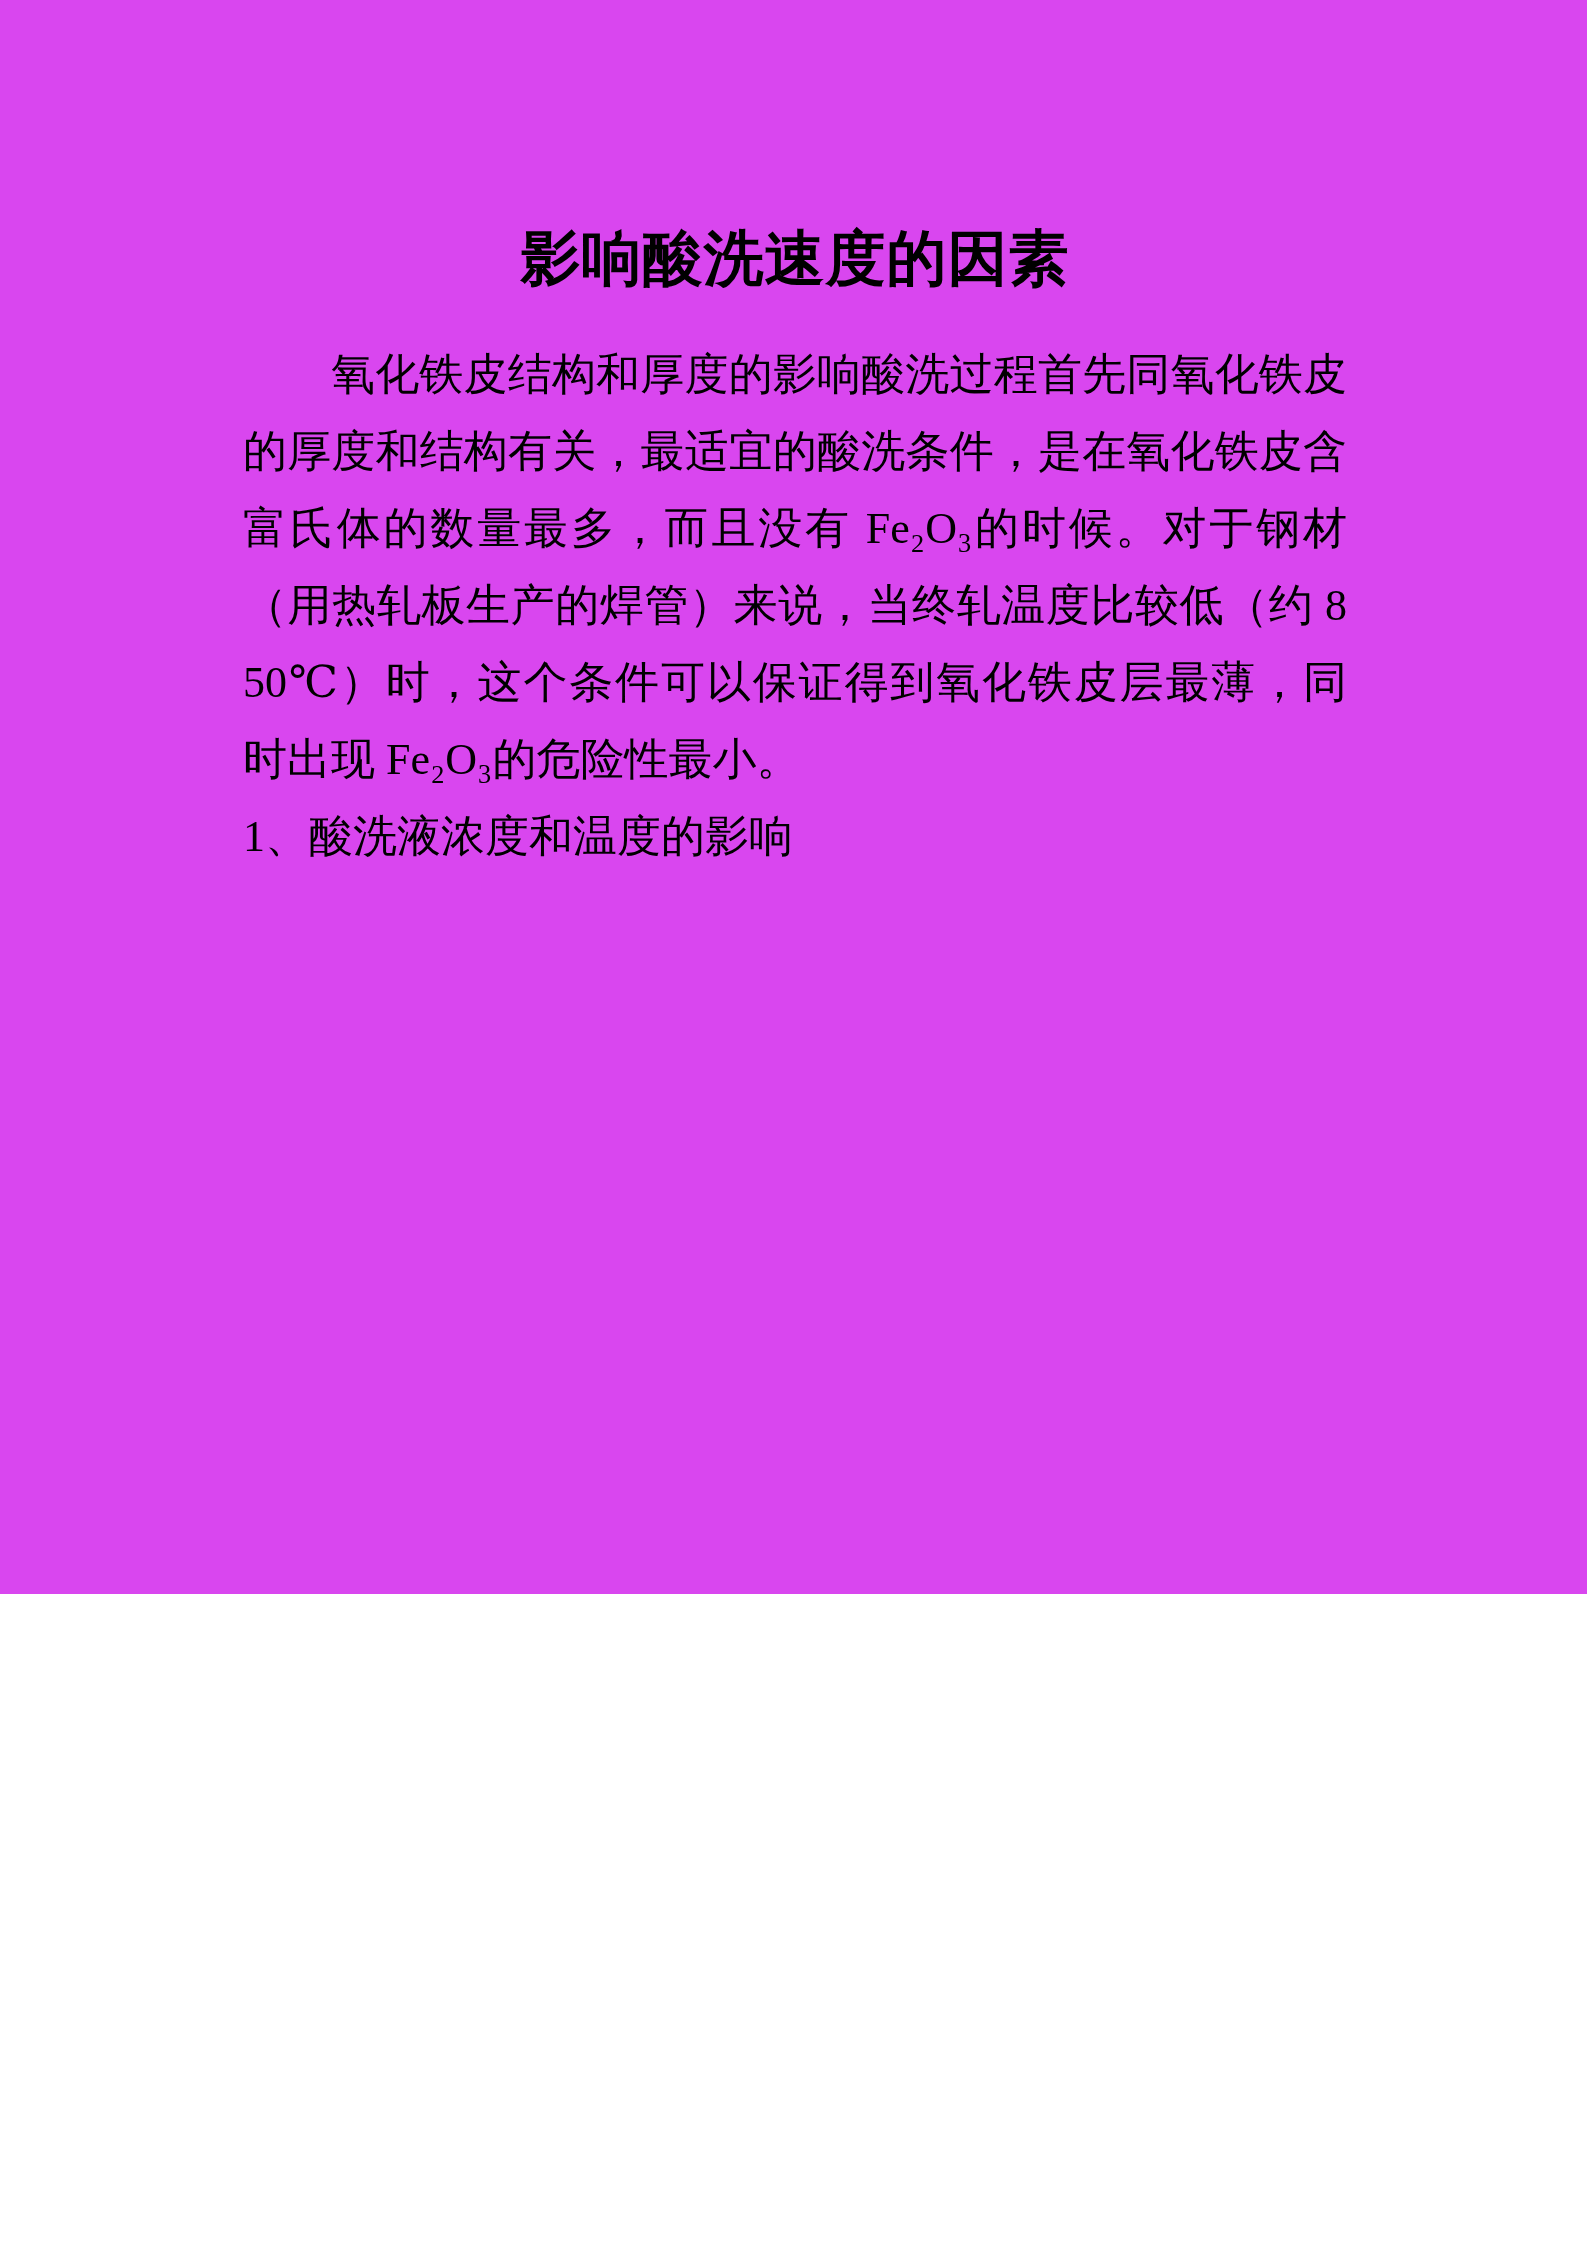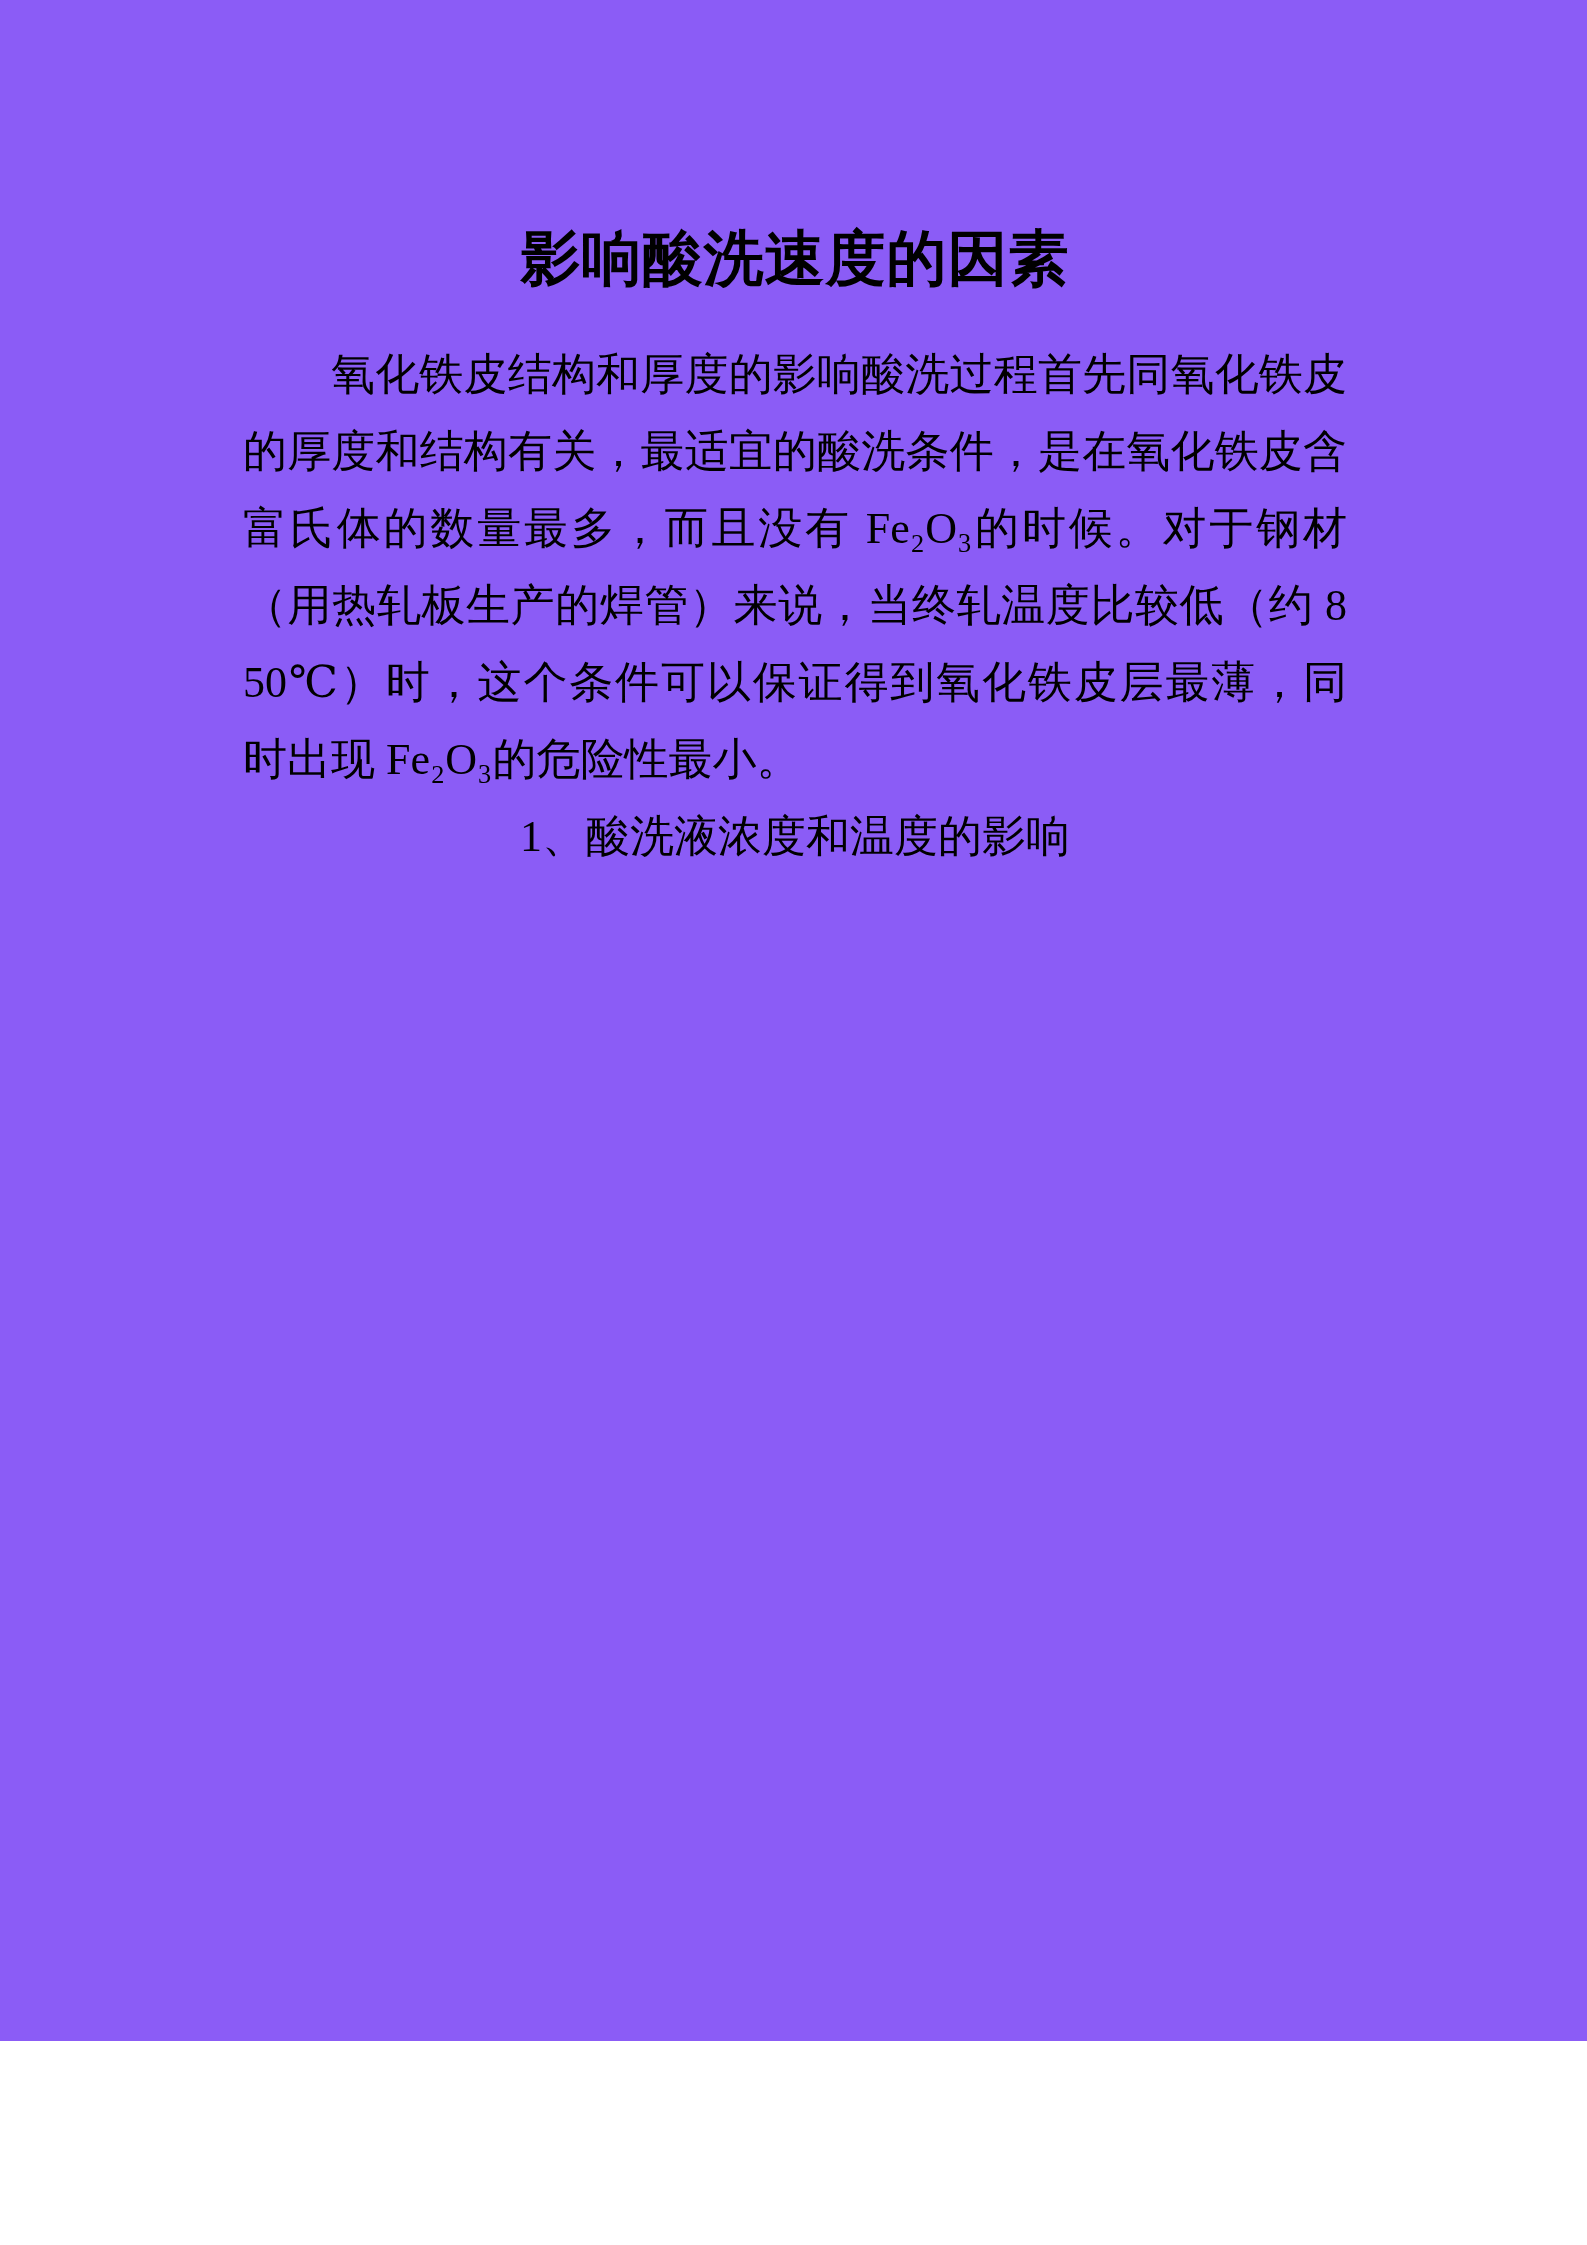--- a/index.html
+++ b/index.html
@@ -3,22 +3,22 @@
 <meta charset="utf-8">
 <style>
   html, body {
     margin: 0;
     padding: 0;
     background: #ffffff;
   }
   .page {
     position: relative;
     width: 1587px;
-    height: 2041px;
-    background: #8b5cf6;
+    height: 1594px;
+    background: #d946ef;
     color: #000000;
     font-family: "Liberation Serif", "DejaVu Serif", serif;
     box-sizing: border-box;
     padding: 222px 240px 0 243px;
     overflow: hidden;
   }
   .doc-title {
     margin: 0;
     font-size: 60px;
     line-height: 75px;
@@ -35,21 +35,21 @@
   }
   .para {
     margin: 0;
     word-break: break-all;
   }
   .para.indent {
     text-indent: 2em;
   }
   .para.heading {
     text-indent: 0;
-    text-align: center;
+    text-align: left;
   }
 </style>
 </head>
 <body>
 
 <div class="page">
   <h1 class="doc-title">影响酸洗速度的因素</h1>
 
   <div class="body-text">
     <p class="para indent">氧化铁皮结构和厚度的影响酸洗过程首先同氧化铁皮的厚度和结构有关，最适宜的酸洗条件，是在氧化铁皮含富氏体的数量最多，而且没有 Fe₂O₃的时候。对于钢材（用热轧板生产的焊管）来说，当终轧温度比较低（约 850℃）时，这个条件可以保证得到氧化铁皮层最薄，同时出现 Fe₂O₃的危险性最小。</p>

